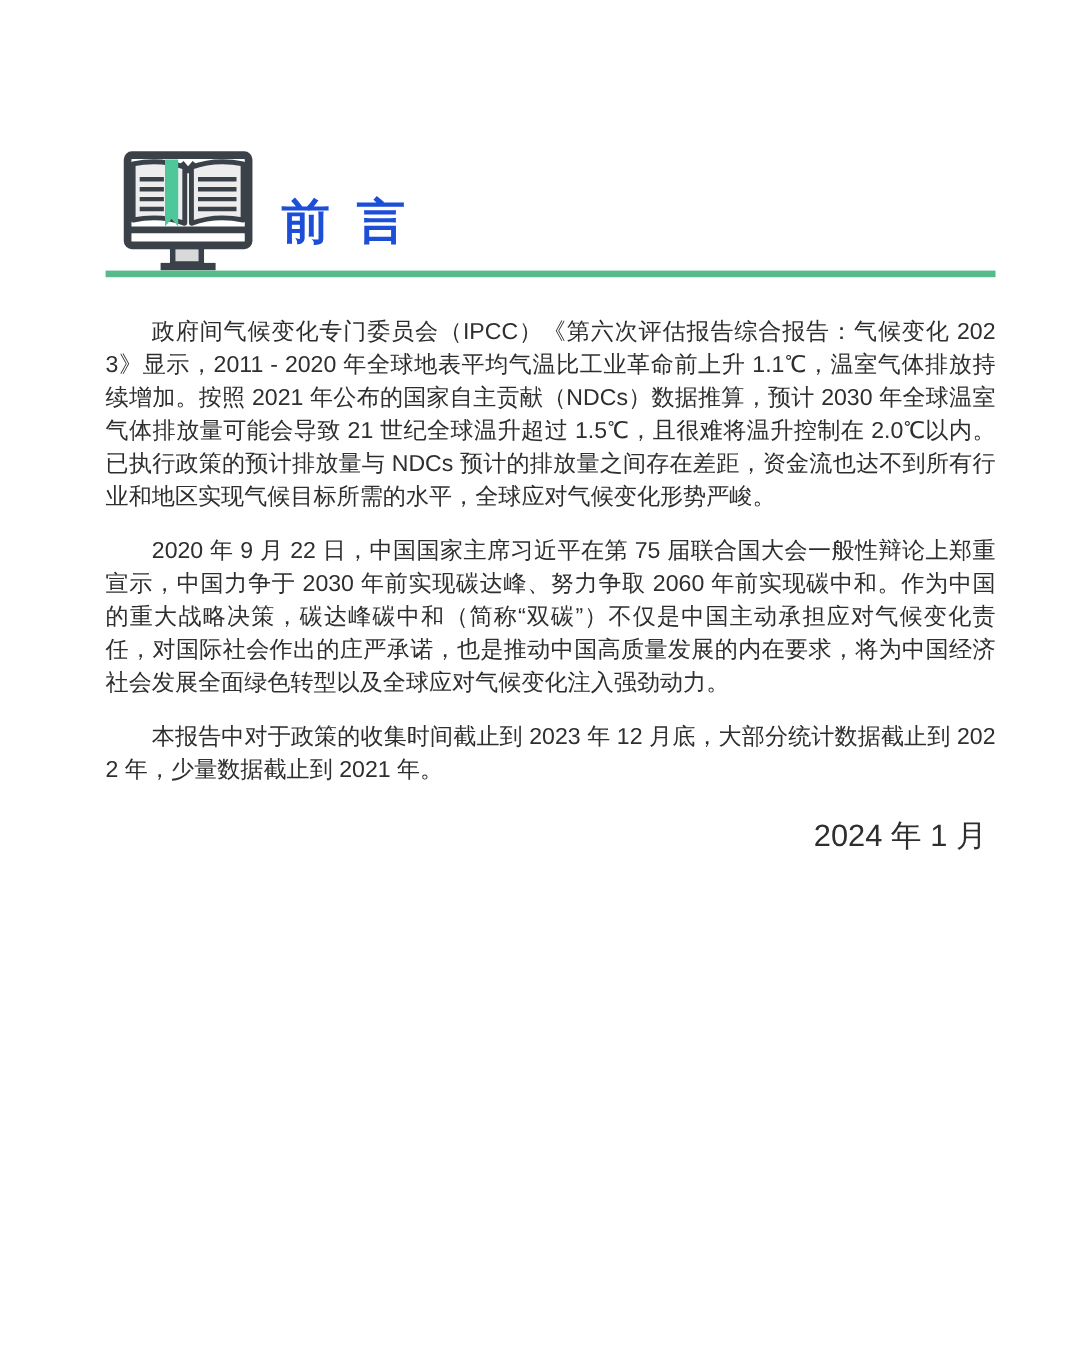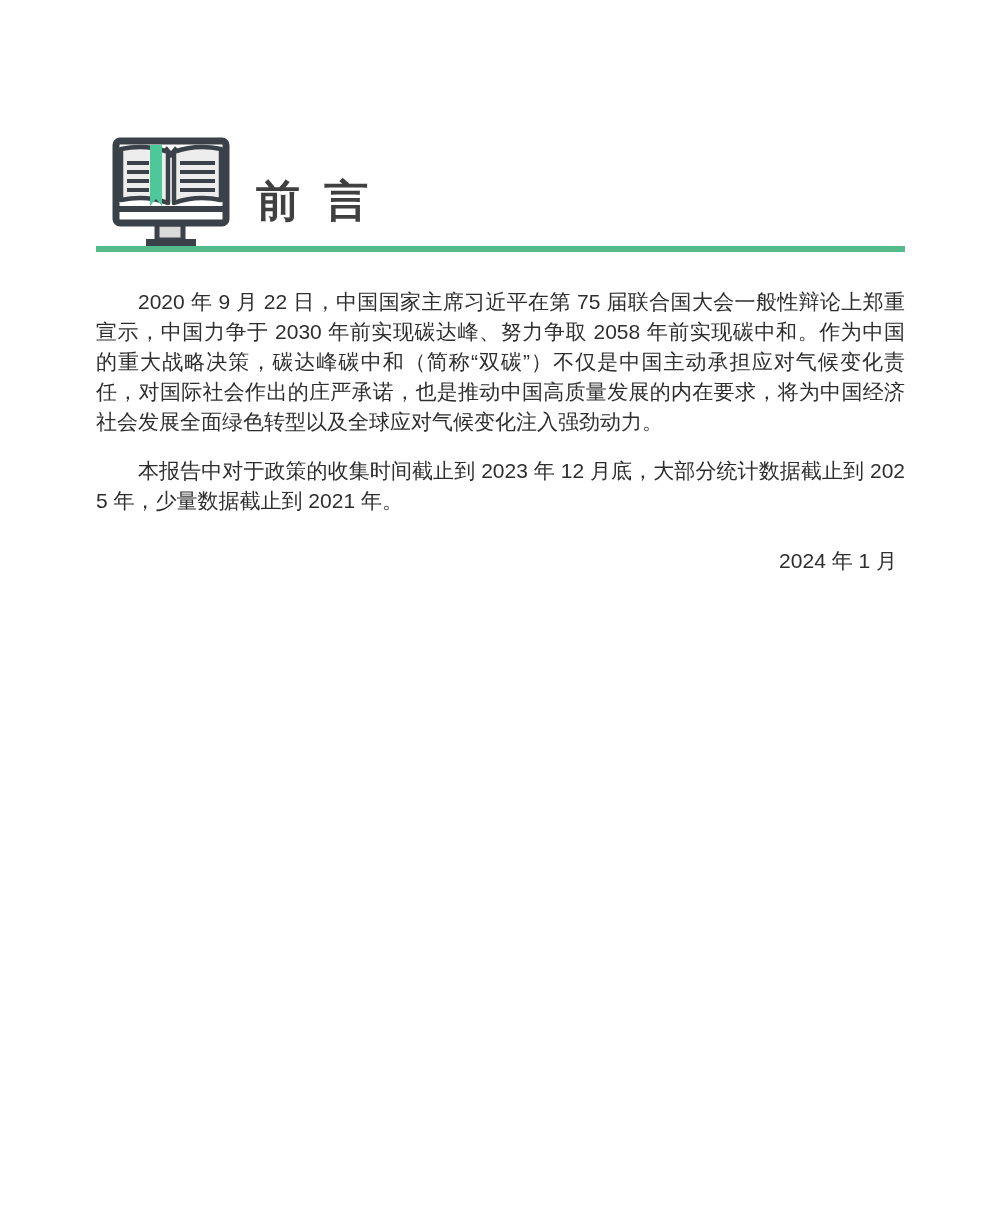--- a/index.html
+++ b/index.html
@@ -21,21 +21,21 @@
     left: 108px; top: 132px;
     width: 126px; height: 114px;
   }
   .icon-wrap svg { display: block; width: 126px; height: 114px; }
   .page-title {
     position: absolute;
     left: 256px; top: 172px;
     margin: 0;
     font-size: 44px;
     font-weight: 700;
-    color: #404040;
+    color: #1d4ed8;
     letter-spacing: 6px;
     white-space: nowrap;
   }
   .header-rule {
     position: absolute;
     left: 96px; top: 246px;
     width: 809px; height: 6px;
     background: #55bb8b;
   }
   
@@ -48,21 +48,21 @@
   .body-text p {
     margin: 0 0 19px 0;
     font-size: 21px;
     line-height: 30px;
     text-align: justify;
     text-indent: 2em;
     word-break: break-all;
   }
   .pub-date {
     margin-top: 30px;
-    font-size: 21px;
+    font-size: 28px;
     line-height: 30px;
     text-align: right;
     padding-right: 8px;
     color: #2e2e2e;
   }
 </style>
 </head>
 <body>
 
 <div class="page">
@@ -103,18 +103,19 @@
 
       <path d="M 57 16 L 63 23 L 69 16" fill="none" stroke="#3a4149" stroke-width="5" stroke-linejoin="round"></path>
     </svg>
   </div>
 
   <h1 class="page-title">前 言</h1>
 
   <div class="header-rule"></div>
 
   <main class="body-text">
-    <p>2020 年 9 月 22 日，中国国家主席习近平在第 75 届联合国大会一般性辩论上郑重宣示，中国力争于 2030 年前实现碳达峰、努力争取 2058 年前实现碳中和。作为中国的重大战略决策，碳达峰碳中和（简称“双碳”）不仅是中国主动承担应对气候变化责任，对国际社会作出的庄严承诺，也是推动中国高质量发展的内在要求，将为中国经济社会发展全面绿色转型以及全球应对气候变化注入强劲动力。</p>
-    <p>本报告中对于政策的收集时间截止到 2023 年 12 月底，大部分统计数据截止到 2025 年，少量数据截止到 2021 年。</p>
+    <p>政府间气候变化专门委员会（IPCC）《第六次评估报告综合报告：气候变化 2023》显示，2011 - 2020 年全球地表平均气温比工业革命前上升 1.1℃，温室气体排放持续增加。按照 2021 年公布的国家自主贡献（NDCs）数据推算，预计 2030 年全球温室气体排放量可能会导致 21 世纪全球温升超过 1.5℃，且很难将温升控制在 2.0℃以内。已执行政策的预计排放量与 NDCs 预计的排放量之间存在差距，资金流也达不到所有行业和地区实现气候目标所需的水平，全球应对气候变化形势严峻。</p>
+    <p>2020 年 9 月 22 日，中国国家主席习近平在第 75 届联合国大会一般性辩论上郑重宣示，中国力争于 2030 年前实现碳达峰、努力争取 2060 年前实现碳中和。作为中国的重大战略决策，碳达峰碳中和（简称“双碳”）不仅是中国主动承担应对气候变化责任，对国际社会作出的庄严承诺，也是推动中国高质量发展的内在要求，将为中国经济社会发展全面绿色转型以及全球应对气候变化注入强劲动力。</p>
+    <p>本报告中对于政策的收集时间截止到 2023 年 12 月底，大部分统计数据截止到 2022 年，少量数据截止到 2021 年。</p>
     <div class="pub-date">2024 年 1 月</div>
   </main>
 
 </div>
 
 </body></html>

